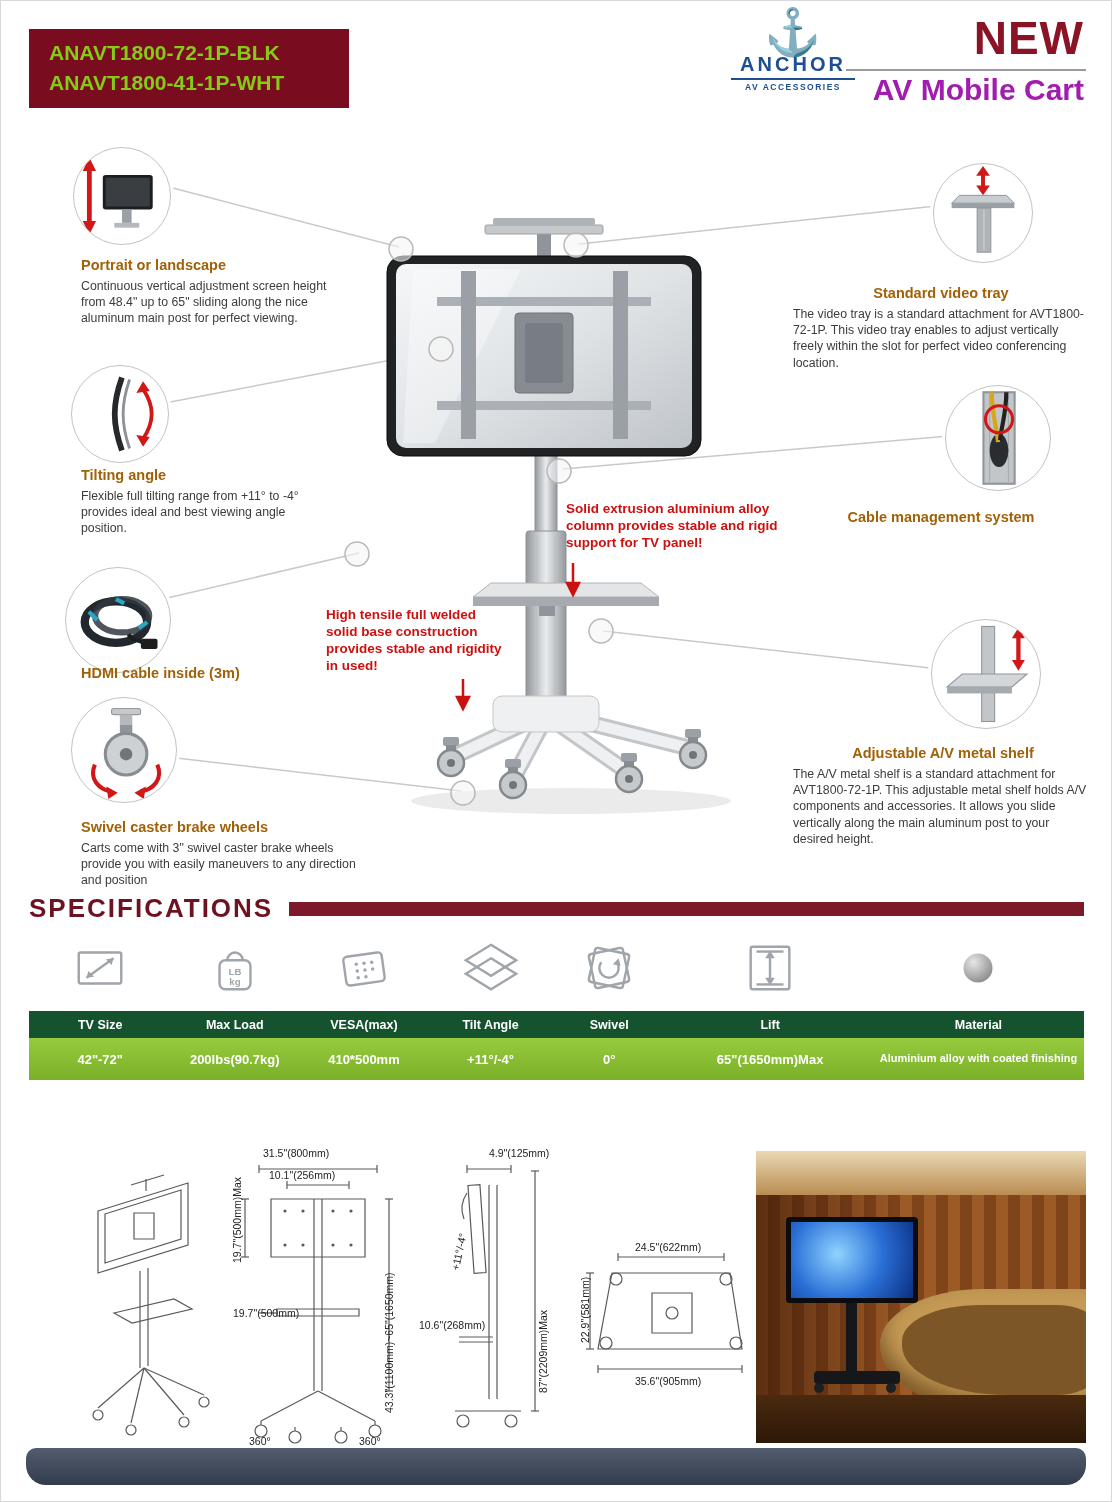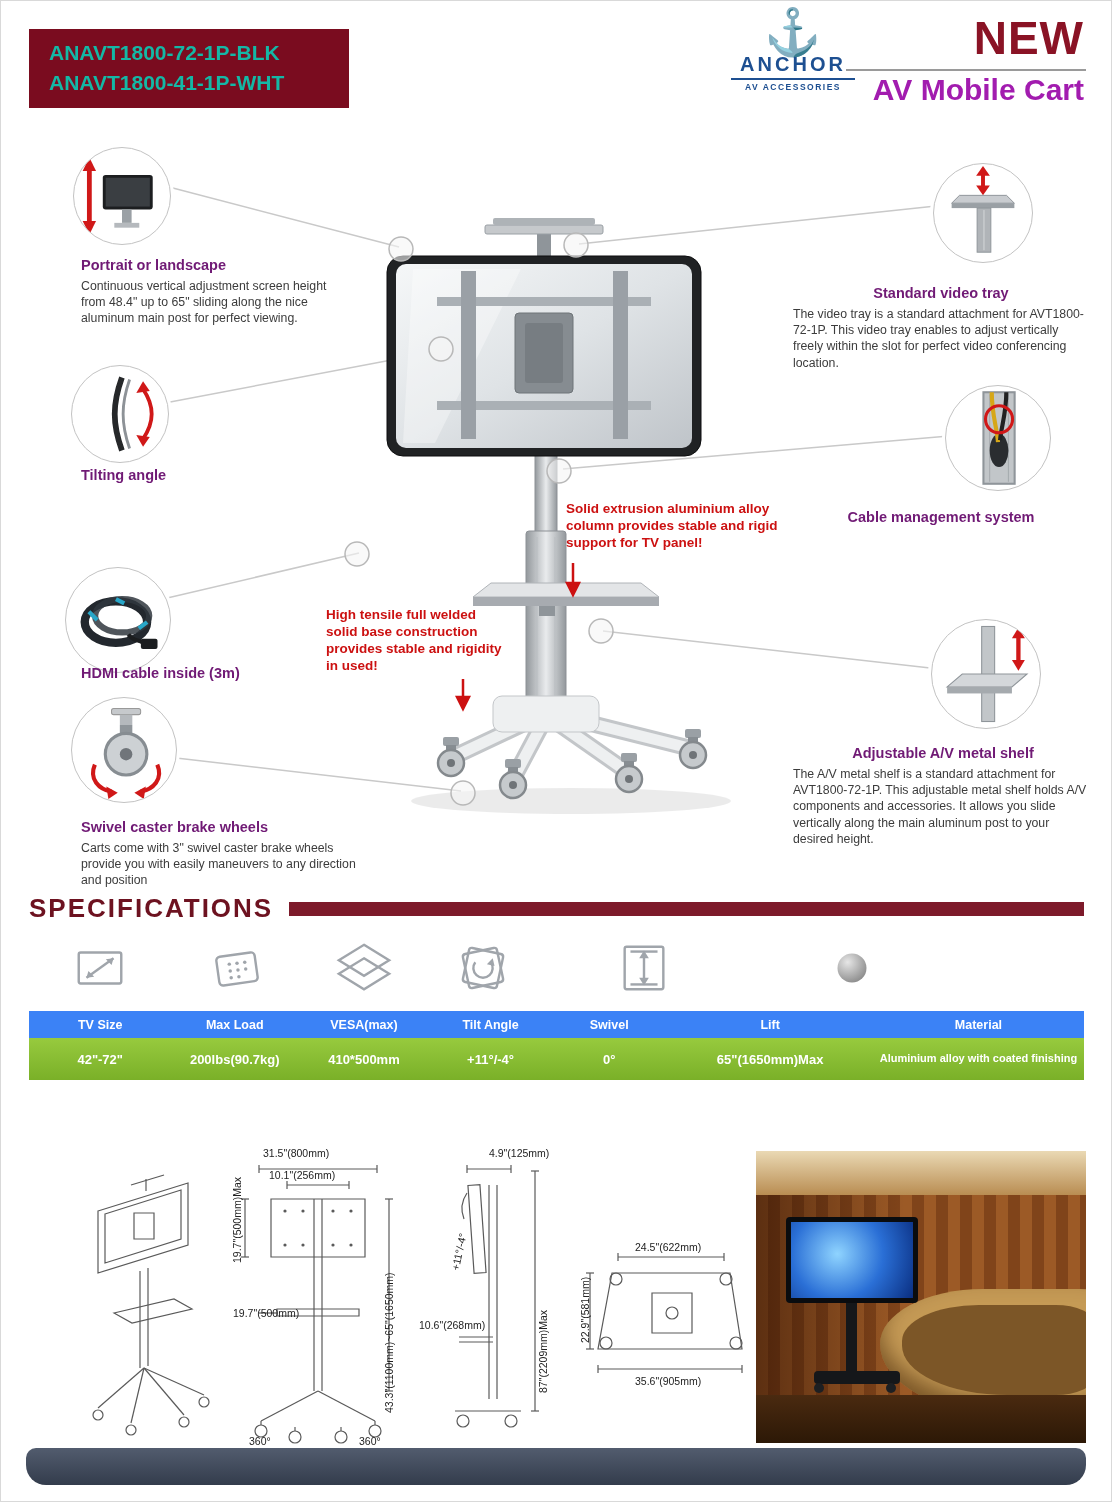--- a/index.html
+++ b/index.html
@@ -1,54 +1,54 @@
 <!DOCTYPE html>
 <html><head>
 <meta charset="utf-8">
 <style>
   html,body{margin:0;padding:0;background:#fff;}
   .page{position:relative;width:1112px;height:1502px;margin:0 auto;background:#fff;
         border:1px solid #d9d9d9;font-family:"Liberation Sans",sans-serif;overflow:hidden;box-sizing:border-box;}
 
   
-  .model-box{position:absolute;left:28px;top:28px;background:#7a0c1f;color:#14b8a6;
+  .model-box{position:absolute;left:28px;top:28px;background:#7a0c1f;color:#84cc16;
              padding:9px 20px;font-weight:bold;font-size:21px;line-height:1.45;min-width:280px;}
   .brand{position:absolute;left:712px;top:8px;width:160px;text-align:center;color:#1d4f91;}
   .anchor-glyph{font-size:46px;line-height:1;color:#1d4f91;}
   .brand-name{font-family:Liberation Sans, sans-serif;font-weight:bold;font-size:20px;letter-spacing:3px;margin-top:-2px;}
   .brand-rule{height:2px;background:#1d4f91;margin:2px 18px;}
   .brand-sub{font-size:8.5px;letter-spacing:1.5px;font-weight:bold;}
   .new-label{position:absolute;right:27px;top:10px;color:#8a1325;font-weight:bold;font-size:46px;letter-spacing:1px;}
   .title-rule{position:absolute;left:845px;right:25px;top:68px;height:2px;background:#9a9a9a;}
   .product-title{position:absolute;right:27px;top:72px;font-size:30px;font-weight:bold;color:#a21caf;}
 
   
   .hero{position:absolute;left:0;top:100px;}
 
   .ficon{position:absolute;border-radius:50%;border:1px solid #c3c3c3;background:#fff;overflow:hidden;
          box-shadow:0 0 0 3px #fff;}
   .ficon svg{display:block;width:100%;height:100%;}
 
   .feature{position:absolute;}
-  .feature h3{margin:0 0 5px;font-size:14.5px;font-weight:bold;color:#701a75;}
+  .feature h3{margin:0 0 5px;font-size:14.5px;font-weight:bold;color:#a16207;}
   .feature p{margin:0;font-size:12.3px;line-height:1.32;color:#3c3c3c;}
   .feature.right h3{text-align:center;}
 
   .callout{position:absolute;color:#cc1111;font-weight:bold;font-size:13.5px;line-height:1.25;}
 
   
   .section-head{position:absolute;left:28px;right:27px;display:flex;align-items:center;gap:16px;}
   .section-title{color:#6d1220;font-weight:bold;font-size:26px;letter-spacing:2px;word-spacing:6px;white-space:nowrap;}
   .section-bar{flex:1;height:14px;background:#7d1a2a;}
 
   
   .spec-row{position:absolute;left:28px;right:27px;display:flex;align-items:center;text-align:center;color:#fff;}
   .spec-row .sc{display:flex;align-items:center;justify-content:center;height:100%;}
   .w1{width:13.5%}.w2{width:12%}.w3{width:12.5%}.w4{width:11.5%}.w5{width:11%}.w6{width:19.5%}.w7{width:20%}
-  .spec-head{top:1010px;height:27px;background:#3b82f6;font-size:12.5px;font-weight:bold;}
+  .spec-head{top:1010px;height:27px;background:#14532d;font-size:12.5px;font-weight:bold;}
   .spec-vals{top:1037px;height:42px;background:linear-gradient(180deg,#97ca3e,#7ab028);font-size:13px;font-weight:bold;}
   .spec-vals .w7{font-size:11px;line-height:1.25;}
   .spec-icons{position:absolute;left:28px;right:27px;top:930px;height:74px;display:flex;}
   .spec-icons .sc{display:flex;align-items:center;justify-content:center;}
 
   
   .dimsvg{position:absolute;}
   .dimsvg *{vector-effect:non-scaling-stroke;}
   .dim{position:absolute;font-size:10.5px;color:#222;white-space:nowrap;}
   .vdim{transform:rotate(-90deg);transform-origin:0 0;}
@@ -277,20 +277,21 @@
         <polygon points="80,47 74,37 86,37" fill="#d01818"></polygon>
     </svg>
   </div>
 
   <div class="feature" style="left:80px;top:256px;width:255px">
     <h3>Portrait or landscape</h3>
     <p>Continuous vertical adjustment screen height from 48.4" up to 65" sliding along the nice aluminum main post for perfect viewing.</p>
   </div>
   <div class="feature" style="left:80px;top:466px;width:245px">
     <h3>Tilting angle</h3>
+    <p>Flexible full tilting range from +11° to -4° provides ideal and best viewing angle position.</p>
   </div>
   <div class="feature" style="left:80px;top:664px;width:260px">
     <h3>HDMI cable inside (3m)</h3>
   </div>
   <div class="feature" style="left:80px;top:818px;width:290px">
     <h3>Swivel caster brake wheels</h3>
     <p>Carts come with 3" swivel caster brake wheels provide you with easily maneuvers to any direction and position</p>
   </div>
   <div class="feature right" style="left:792px;top:284px;width:296px">
     <h3>Standard video tray</h3>
@@ -312,20 +313,28 @@
     <span class="section-bar"></span>
   </div>
 
   <div class="spec-icons">
     <div class="sc w1">
         <svg width="58" height="58" viewBox="0 0 60 60" fill="none" stroke="#a0a5ab" stroke-width="2.5">
       <rect x="8" y="14" width="44" height="32" rx="2"></rect>
           <line x1="16" y1="40" x2="44" y2="20"></line>
       <polygon points="44,20 36,21 42,27" fill="#a0a5ab" stroke="none"></polygon>
           <polygon points="16,40 24,39 18,33" fill="#a0a5ab" stroke="none"></polygon>
+        </svg>
+      </div>
+    <div class="sc w2">
+        <svg width="58" height="58" viewBox="0 0 60 60" fill="none" stroke="#a0a5ab" stroke-width="2.5">
+      <path d="M22,22 a8,8 0 0 1 16,0"></path>
+          <rect x="14" y="22" width="32" height="30" rx="6"></rect>
+      <text x="30" y="37" text-anchor="middle" font-size="10" font-weight="bold" fill="#a0a5ab" stroke="none">LB</text>
+      <text x="30" y="48" text-anchor="middle" font-size="10" font-weight="bold" fill="#a0a5ab" stroke="none">kg</text>
         </svg>
       </div>
     <div class="sc w3">
         <svg width="58" height="58" viewBox="0 0 60 60" fill="none" stroke="#a0a5ab" stroke-width="2.5">
       <rect x="10" y="16" width="40" height="30" rx="4" transform="rotate(-8 30 31)"></rect>
       <g fill="#a0a5ab" stroke="none">
             <circle cx="22" cy="26" r="1.8"></circle>
             <circle cx="30" cy="25" r="1.8"></circle>
             <circle cx="38" cy="24" r="1.8"></circle>
       <circle cx="23" cy="33" r="1.8"></circle>

